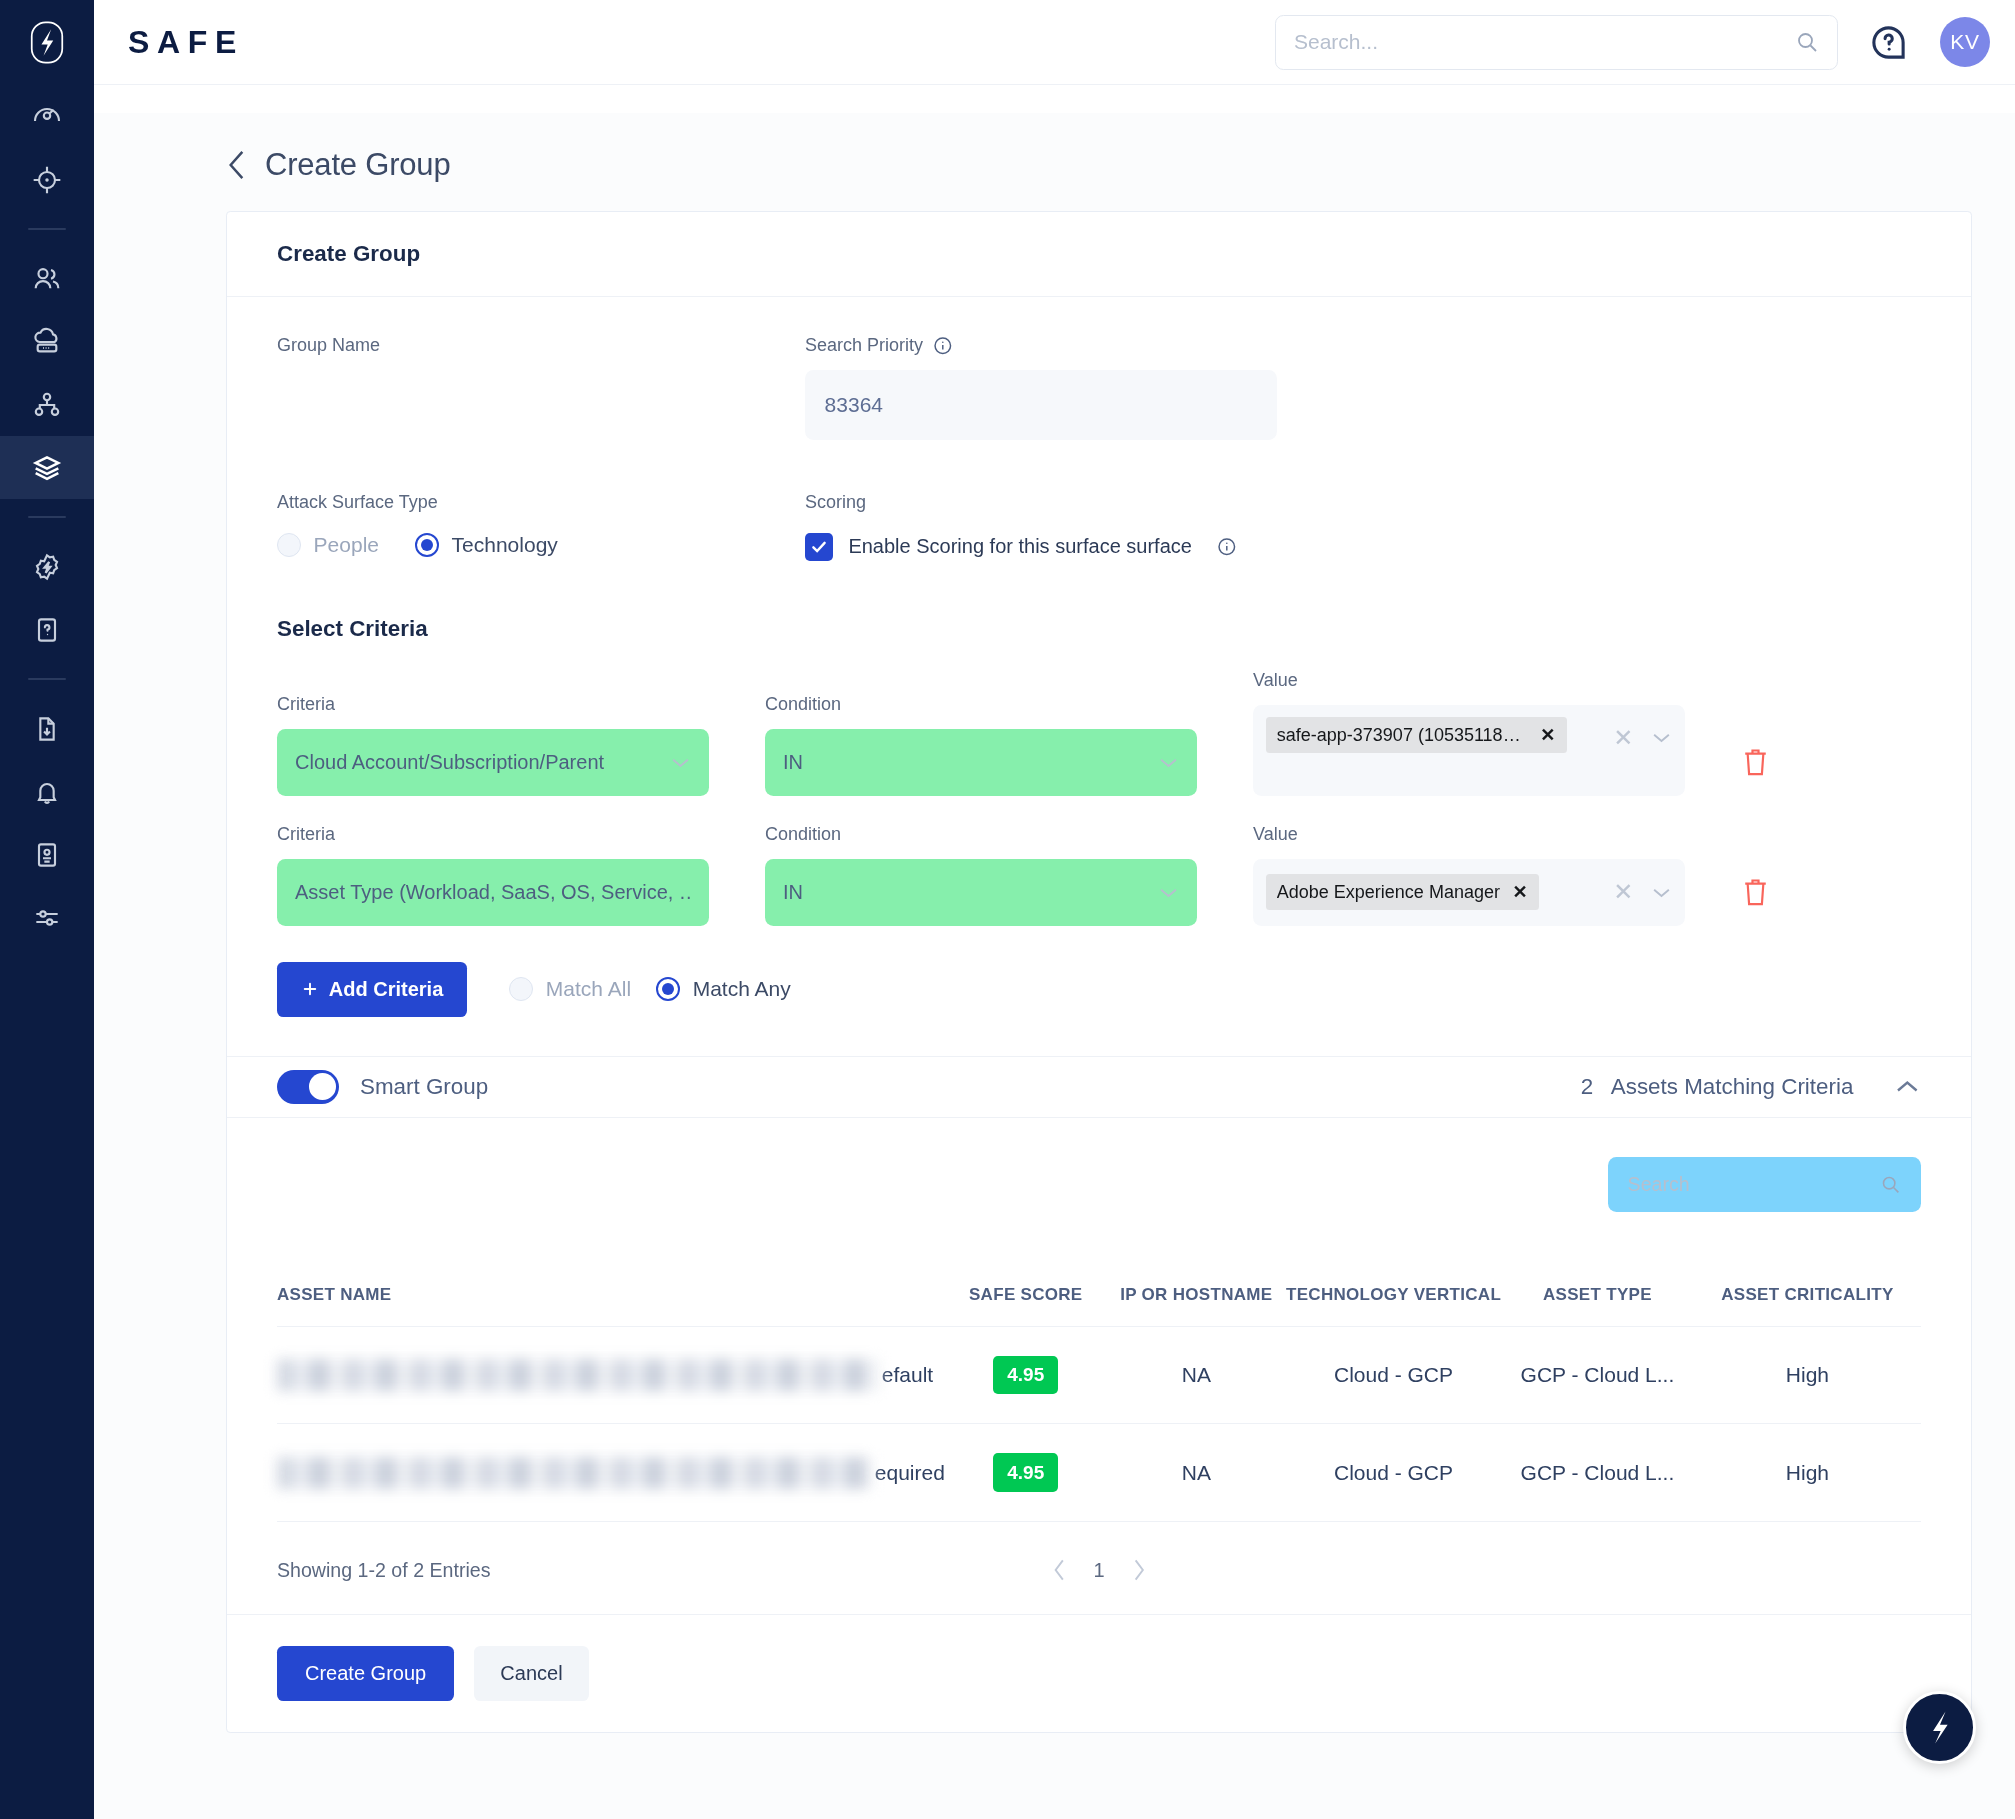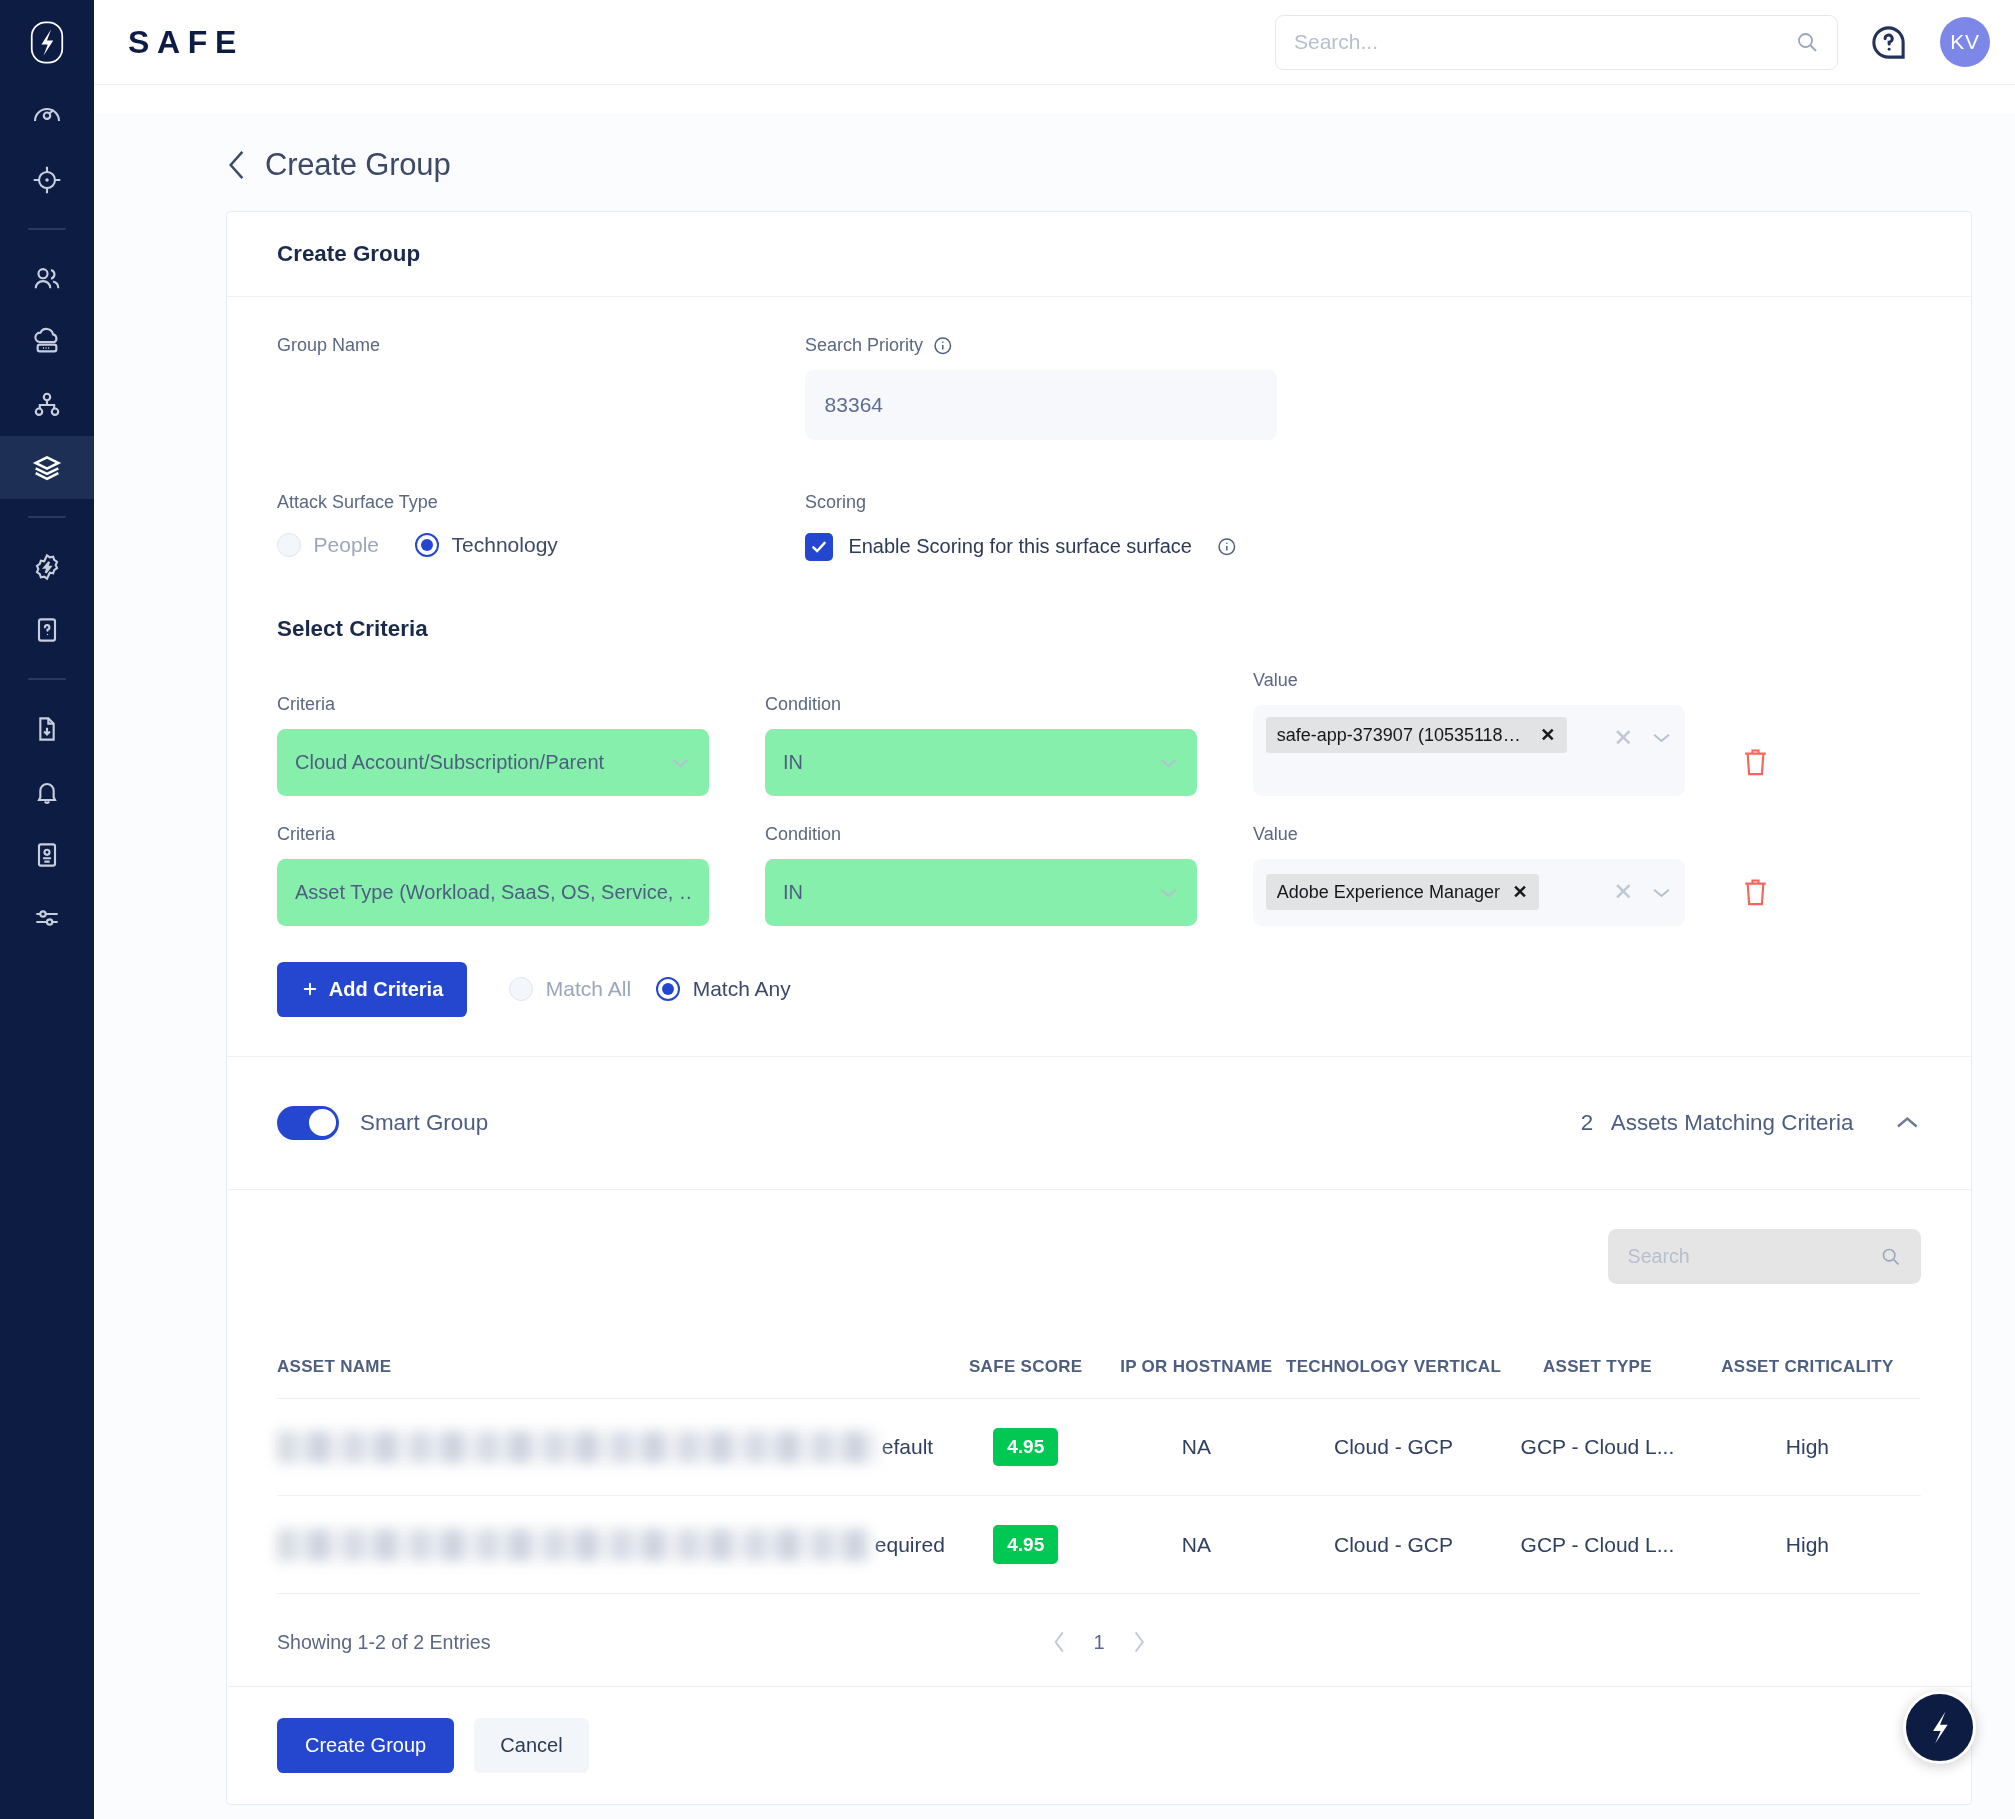--- a/index.html
+++ b/index.html
@@ -168,40 +168,40 @@
   .btn-primary {
     background: #2547d0; color: #fff; border: none; border-radius: 6.3px;
     height: 55px; padding: 0 24px; font-size: 20px; font-weight: 600;
     display: flex; align-items: center; gap: 9.8px; cursor: pointer;
     font-family: "Liberation Sans", sans-serif;
   }
 
   
   .smart-bar {
     border-top: 0.7px solid #eef1f6; border-bottom: 0.7px solid #eef1f6;
-    padding: 49px 50px; display: flex; align-items: center;
+    padding: 13px 50px; display: flex; align-items: center;
   }
   .toggle {
     width: 62px; height: 34px; border-radius: 18px; background: #2547d0;
     position: relative; cursor: pointer; flex: 0 0 62px;
   }
   .toggle::after {
     content: ''; position: absolute; right: 3.5px; top: 3.5px;
     width: 26.6px; height: 26.6px; border-radius: 50%; background: #fff;
   }
   .smart-lbl { font-size: 22.4px; color: #4d5e80; margin-left: 21px; }
   .smart-right { margin-left: auto; display: flex; align-items: center; gap: 41px; }
   .match-count { font-size: 22.4px; color: #4d5e80; }
   .collapse-chev { width: 26.6px; height: 17px; cursor: pointer; }
 
   
   .table-zone { padding: 39px 50px 0 50px; }
   .tbl-search-row { display: flex; justify-content: flex-end; }
   .tbl-search {
-    width: 313px; height: 55px; background: #e5e5e5; border-radius: 8.4px;
+    width: 313px; height: 55px; background: #7dd3fc; border-radius: 8.4px;
     display: flex; align-items: center; padding: 0 19.6px; justify-content: flex-end;
   }
   .tbl-search input {
     border: none; outline: none; background: transparent; flex: 1;
     font-size: 19.6px; color: #4d5e80; font-family: "Liberation Sans", sans-serif;
   }
   .tbl-search input::placeholder { color: #b6bfce; }
   table { width: 100%; border-collapse: collapse; margin-top: 73px; }
   thead th {
     font-size: 17px; letter-spacing: 0.3px; color: #4d5e80; font-weight: 600;

